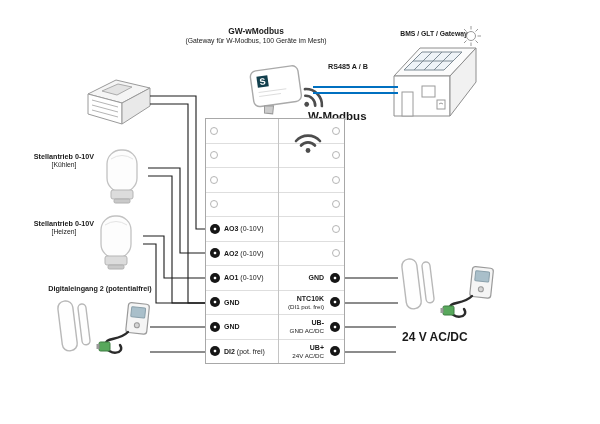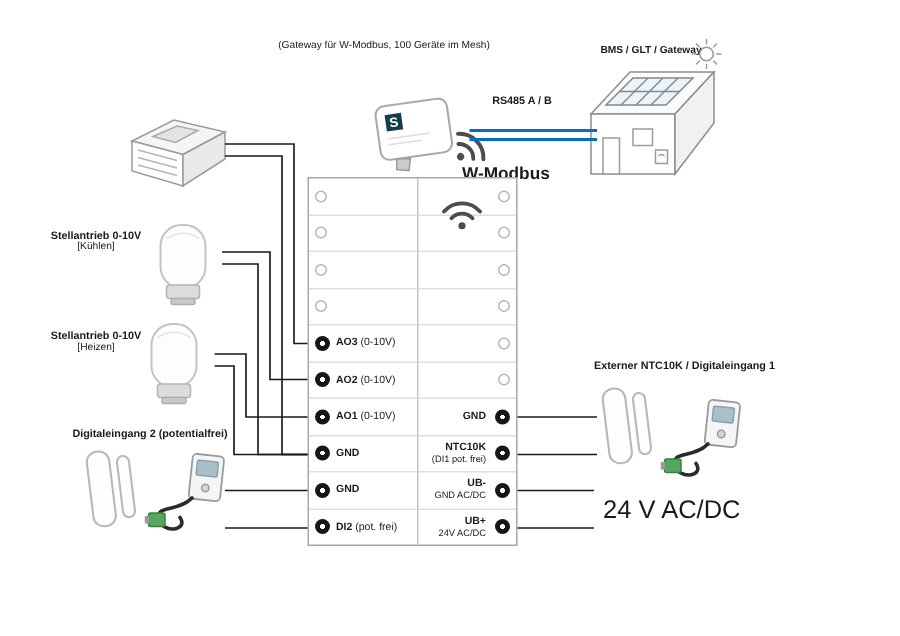--- a/index.html
+++ b/index.html
@@ -8,21 +8,21 @@
   .abs{position:absolute;}
 
   
   .gw-caption{left:158px;top:26px;width:196px;text-align:center;}
   .gw-title{font-size:8.4px;font-weight:bold;}
   .gw-sub{font-size:6.8px;margin-top:1px;}
   .rs485{left:314px;top:62px;width:68px;font-size:7.2px;font-weight:bold;text-align:center;}
   .bms{left:394px;top:30px;width:80px;font-size:6.8px;font-weight:bold;text-align:center;}
   .wmodbus{left:308px;top:110px;font-size:11.5px;font-weight:bold;}
   .ext-label{left:396px;top:239px;font-size:7.2px;font-weight:bold;white-space:nowrap;}
-  .power{left:402px;top:330px;font-size:17px;font-weight:normal;white-space:nowrap;}
+  .power{left:402px;top:330px;font-size:12px;font-weight:bold;white-space:nowrap;}
 
   .dev-label{position:absolute;text-align:center;}
   .dev-label .lbl{font-size:7.2px;font-weight:bold;line-height:1.25;}
   .dev-label .note{font-size:6.8px;line-height:1.2;}
   #lbl-fancoil{left:16px;top:88px;width:66px;}
   #lbl-kuehlen{left:28px;top:152px;width:72px;}
   #lbl-heizen{left:28px;top:219px;width:72px;}
   #lbl-di2{left:46px;top:284px;width:108px;}
 
   
@@ -57,20 +57,21 @@
   .wifi-block{left:292px;top:128px;}
   .gw-wifi{left:296px;top:84px;transform:rotate(45deg);transform-origin:center;}
   .wires{left:0;top:0;pointer-events:none;}
 </style>
 </head>
 <body>
 
 <div class="canvas">
 
   <div class="abs gw-caption">
+    <div class="gw-title">GW-wModbus</div>
     <div class="gw-sub">(Gateway für W-Modbus, 100 Geräte im Mesh)</div>
   </div>
 
   <div class="abs img-gw">
     <svg width="64" height="56" viewBox="0 0 64 56">
       <g transform="rotate(-8 31 27)">
         <rect x="6" y="8" width="48" height="36" rx="6" fill="#ffffff" stroke="#aaaaaa" stroke-width="1.4"></rect>
         <rect x="12" y="14" width="11" height="11" fill="#123f4d"></rect>
         <text x="17.5" y="22.6" font-size="9" fill="#ffffff" text-anchor="middle" font-weight="bold">S</text>
         <line x1="12" y1="30" x2="40" y2="30" stroke="#dddddd"></line>
@@ -278,21 +279,20 @@
         <rect x="30" y="4" width="21" height="30" rx="3" fill="#f5f5f5" stroke="#9a9a9a" stroke-width="1.2"></rect>
         <rect x="33.5" y="8" width="14" height="10" rx="1" fill="#a9bfca" stroke="#8aa0ab"></rect>
         <circle cx="40.5" cy="26" r="2.5" fill="#d5d5d5" stroke="#9a9a9a"></circle>
       </g>
       <path d="M32 34 C 22 44, 8 38, 10 48 C 12 58, 30 56, 24 47" fill="none" stroke="#2b2b2b" stroke-width="2.4" stroke-linecap="round"></path>
       <rect x="3" y="44" width="11" height="9" rx="1.5" fill="#58a85c" stroke="#3c7d40"></rect>
       <rect x="0.5" y="46" width="3" height="5" fill="#9a9a9a"></rect>
     </svg>
   </div>
 
-  <div class="abs ext-label">Externer NTC10K / Digitaleingang 1</div>
   <div class="abs img-door2">
     <svg width="42" height="58" viewBox="0 0 42 58">
       <g transform="rotate(-7 21 29)">
         <rect x="6" y="4" width="15" height="50" rx="7" fill="#fefefe" stroke="#b8b8b8" stroke-width="1.4"></rect>
         <rect x="26" y="9" width="8" height="41" rx="4" fill="#fefefe" stroke="#b8b8b8" stroke-width="1.4"></rect>
       </g>
     </svg>
   </div>
   <div class="abs img-cable2">
     <svg width="56" height="62" viewBox="0 0 56 62">

